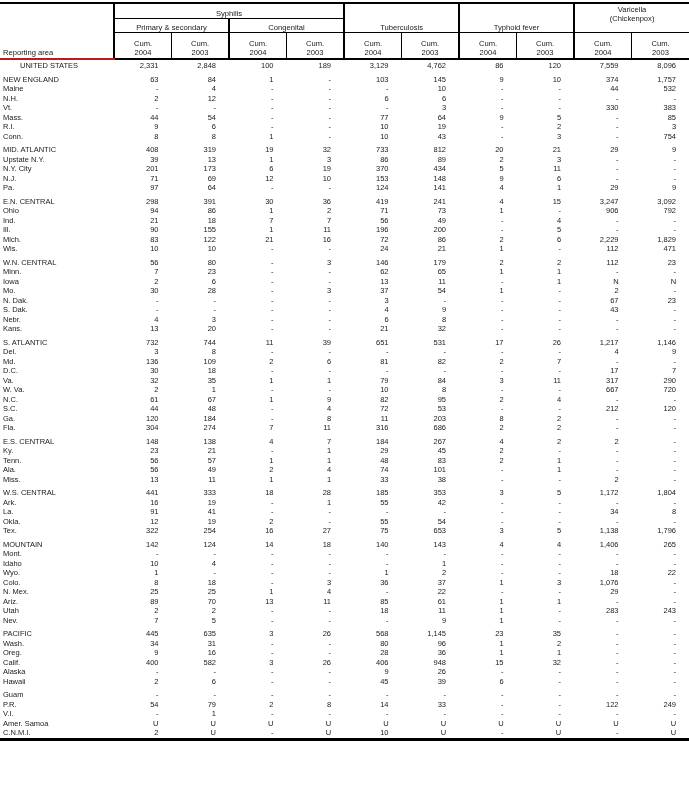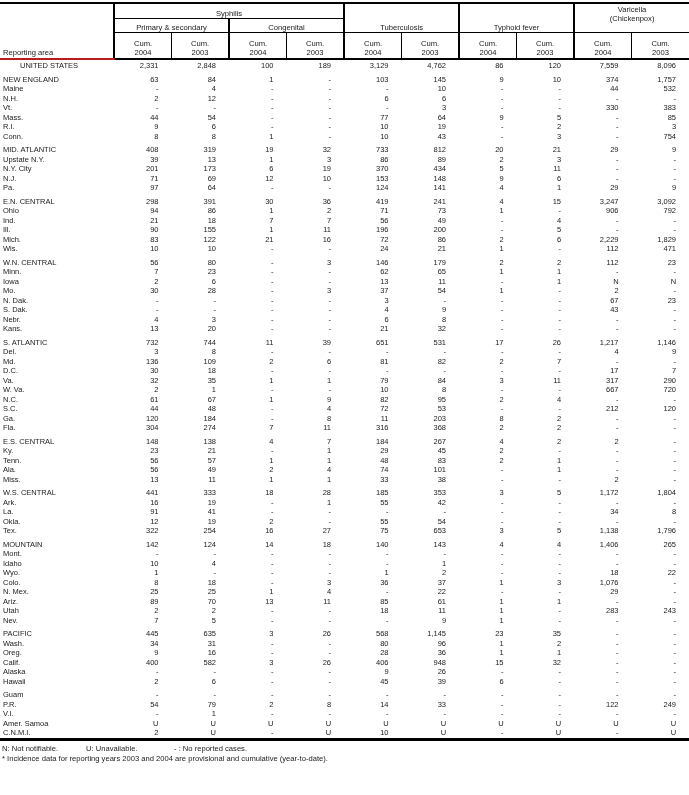--- a/index.html
+++ b/index.html
@@ -611,21 +611,21 @@
           <td class="num">-</td>
           <td class="num">-</td>
         </tr>
         <tr class="row-state">
           <td class="area">Fla.</td>
           <td class="num">304</td>
           <td class="num">274</td>
           <td class="num">7</td>
           <td class="num">11</td>
           <td class="num">316</td>
-          <td class="num">368</td>
+          <td class="num">686</td>
           <td class="num">2</td>
           <td class="num">2</td>
           <td class="num">-</td>
           <td class="num">-</td>
         </tr>
         <tr class="gap">
           <td colspan="11"></td>
         </tr>
         <tr class="row-region">
           <td class="area">E.S. CENTRAL</td>
@@ -1025,18 +1025,14 @@
           <td class="num">10</td>
           <td class="num">U</td>
           <td class="num">-</td>
           <td class="num">U</td>
           <td class="num">-</td>
           <td class="num">U</td>
         </tr>
       </tbody>
   </table>
 
-  <div id="footnotes">
-    <div><span class="seg1">N: Not notifiable.</span><span class="seg2">U: Unavailable.</span><span>- : No reported cases.</span></div>
-    <div>* Incidence data for reporting years 2003 and 2004 are provisional and cumulative (year-to-date).</div>
-  </div>
 
 </div>
 
 </body></html>

